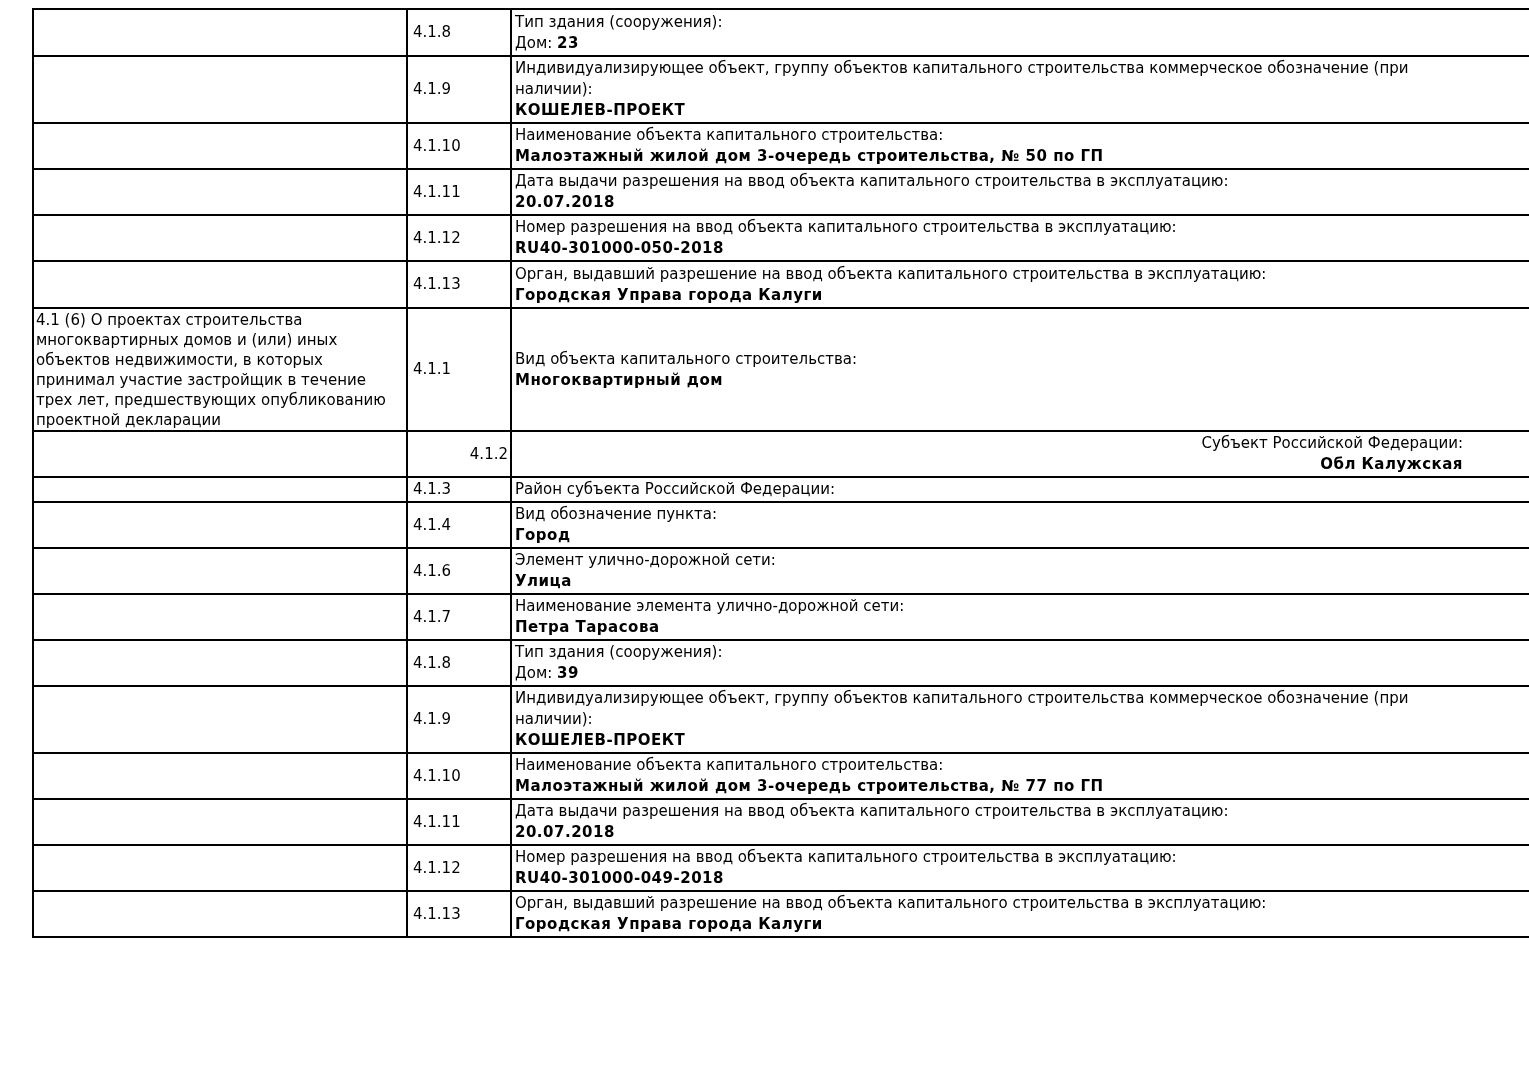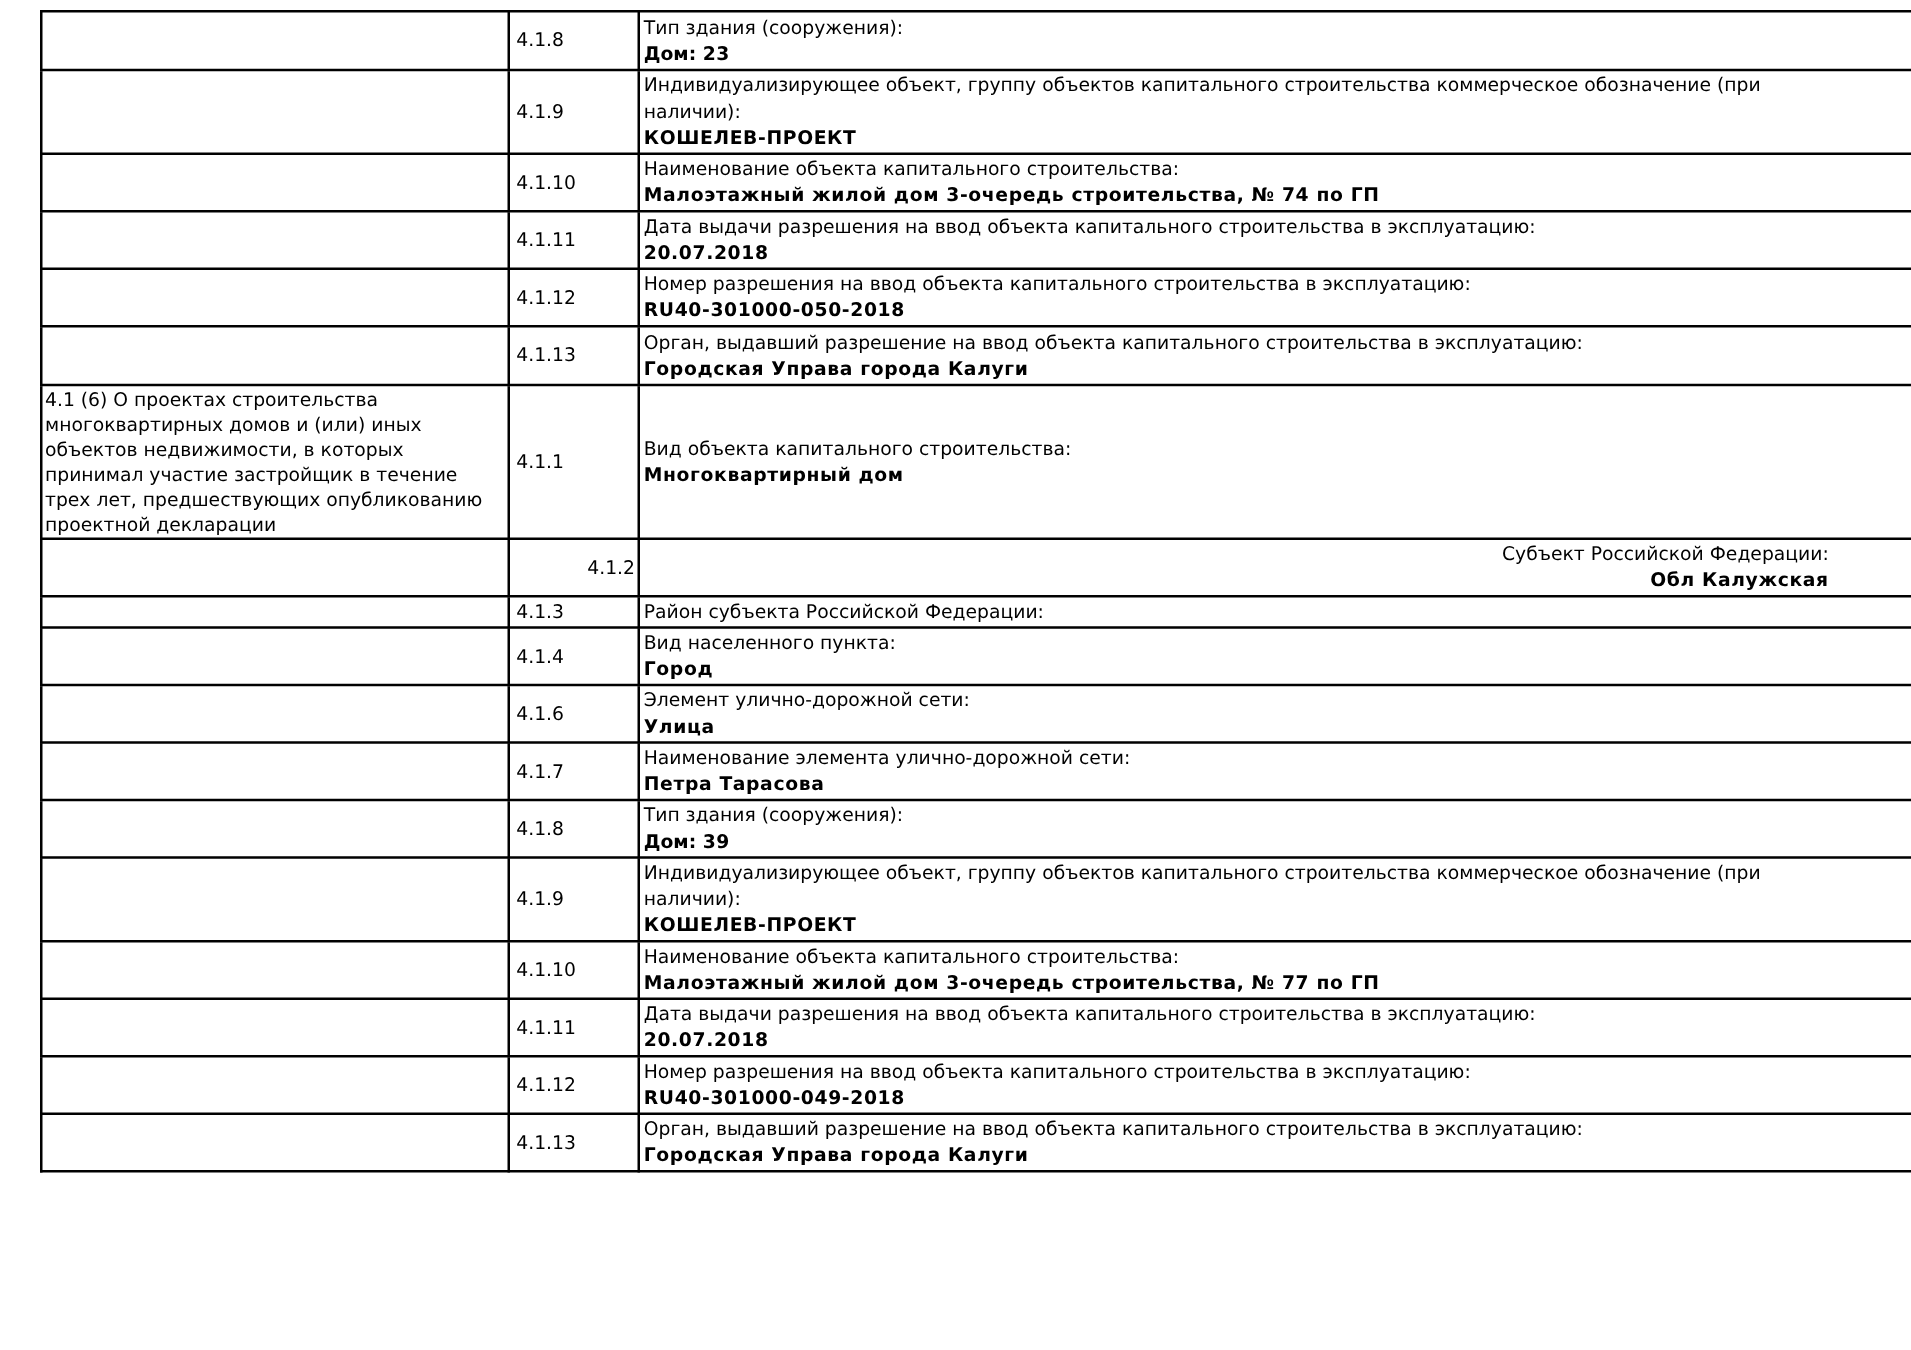--- a/index.html
+++ b/index.html
@@ -48,21 +48,21 @@
     max-width: 948px;
   }
   .lab {
     font-weight: normal;
   }
   .vline .val {
     font-weight: bold;
     letter-spacing: 0.5px;
   }
   .vline .vpre {
-    font-weight: bold;
+    font-weight: normal;
   }
 </style>
 </head>
 <body>
 
 <table class="decl">
   <colgroup>
     <col style="width:374px">
     <col style="width:104px">
     <col style="width:1019px">
@@ -93,21 +93,21 @@
         </td>
       </tr>
       <tr style="height: 46px;">
         <td class="c-left"></td>
         <td class="c-num">
           <div class="num-text">4.1.10</div>
         </td>
         <td class="c-content">
           <div class="cwrap">
             <div class="lab">Наименование объекта капитального строительства:</div>
-            <div class="vline"><span class="val">Малоэтажный жилой дом 3-очередь строительства, № 74 по ГП</span></div>
+            <div class="vline"><span class="val">Малоэтажный жилой дом 3-очередь строительства, № 50 по ГП</span></div>
           </div>
         </td>
       </tr>
       <tr style="height: 46px;">
         <td class="c-left"></td>
         <td class="c-num">
           <div class="num-text">4.1.11</div>
         </td>
         <td class="c-content">
           <div class="cwrap">
@@ -177,21 +177,21 @@
           </div>
         </td>
       </tr>
       <tr style="height: 44px;">
         <td class="c-left"></td>
         <td class="c-num">
           <div class="num-text">4.1.4</div>
         </td>
         <td class="c-content">
           <div class="cwrap">
-            <div class="lab">Вид населенного пункта:</div>
+            <div class="lab">Вид обозначение пункта:</div>
             <div class="vline"><span class="val">Город</span></div>
           </div>
         </td>
       </tr>
       <tr style="height: 45px;">
         <td class="c-left"></td>
         <td class="c-num">
           <div class="num-text">4.1.6</div>
         </td>
         <td class="c-content">

